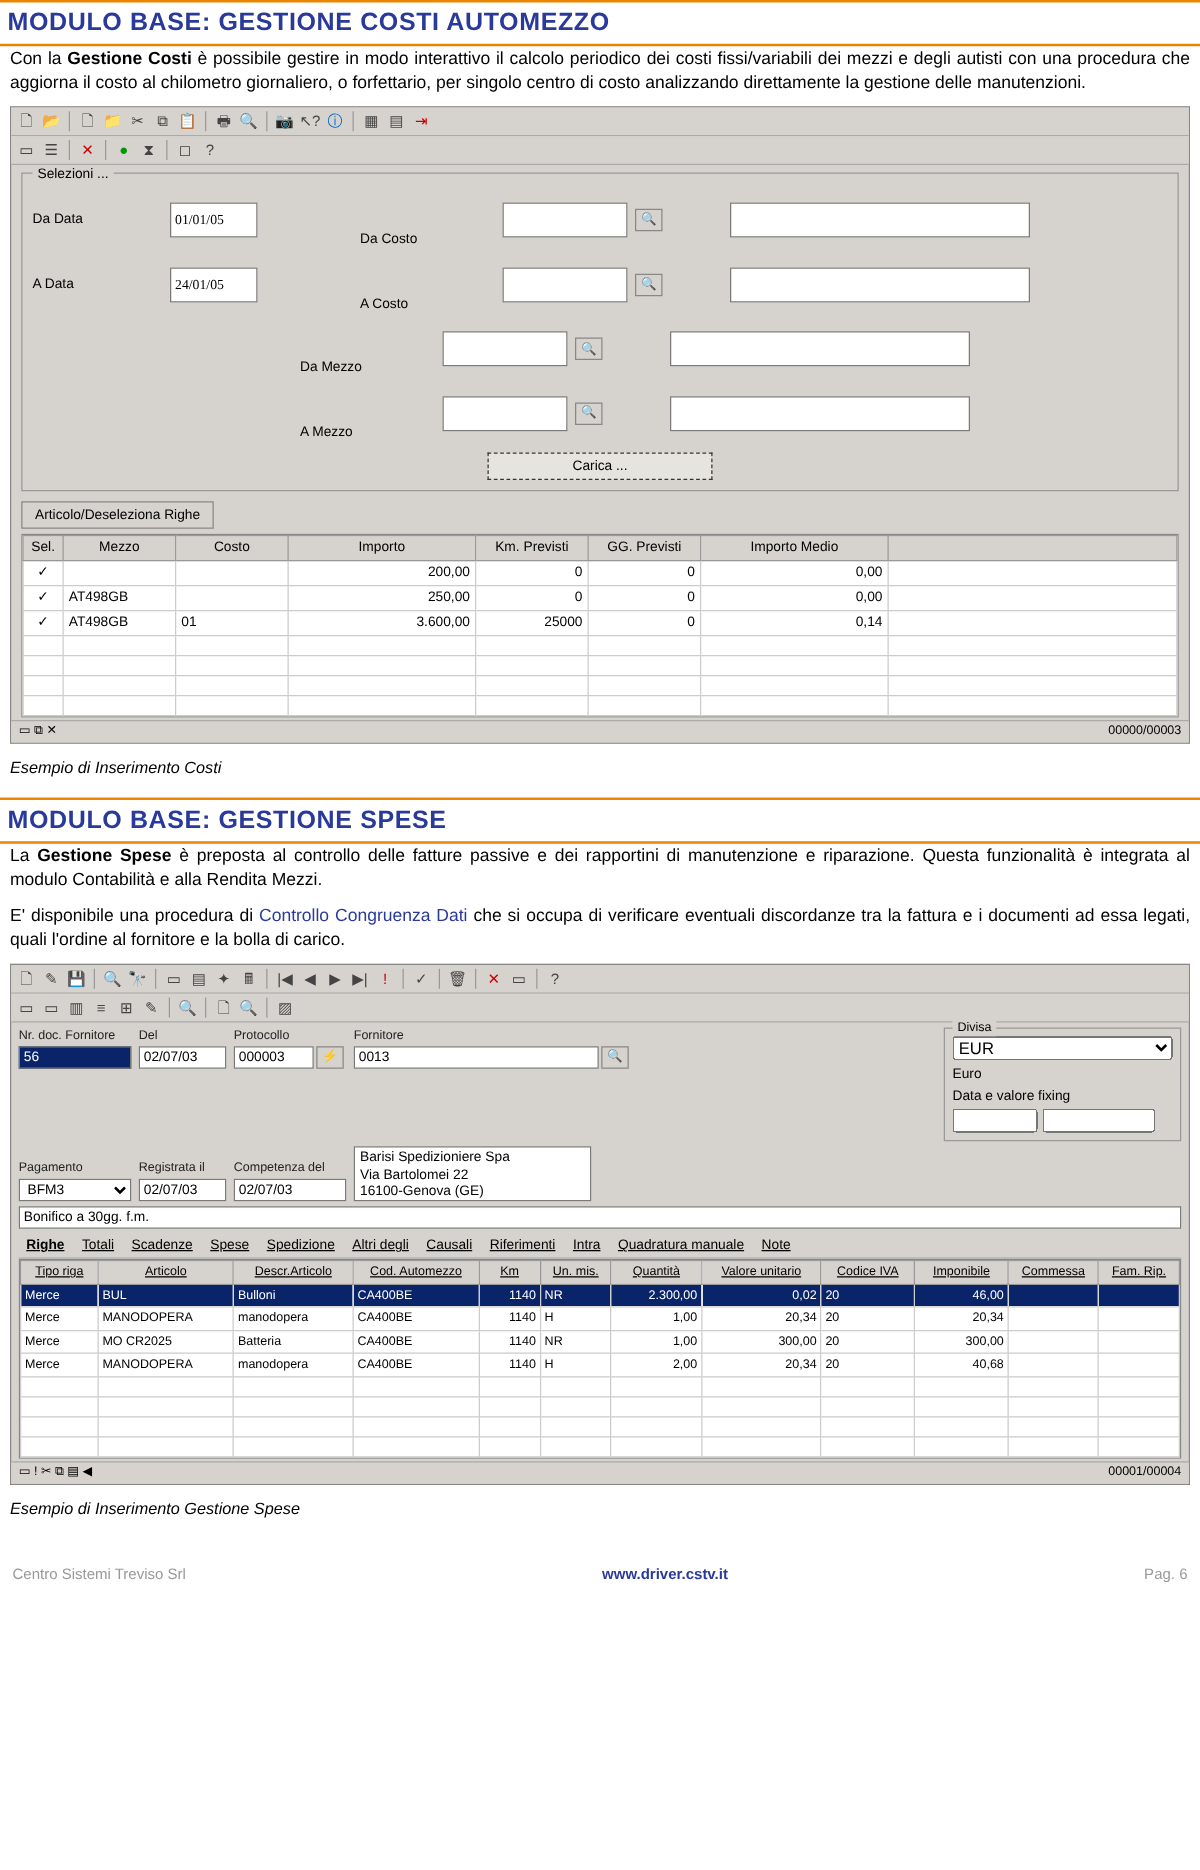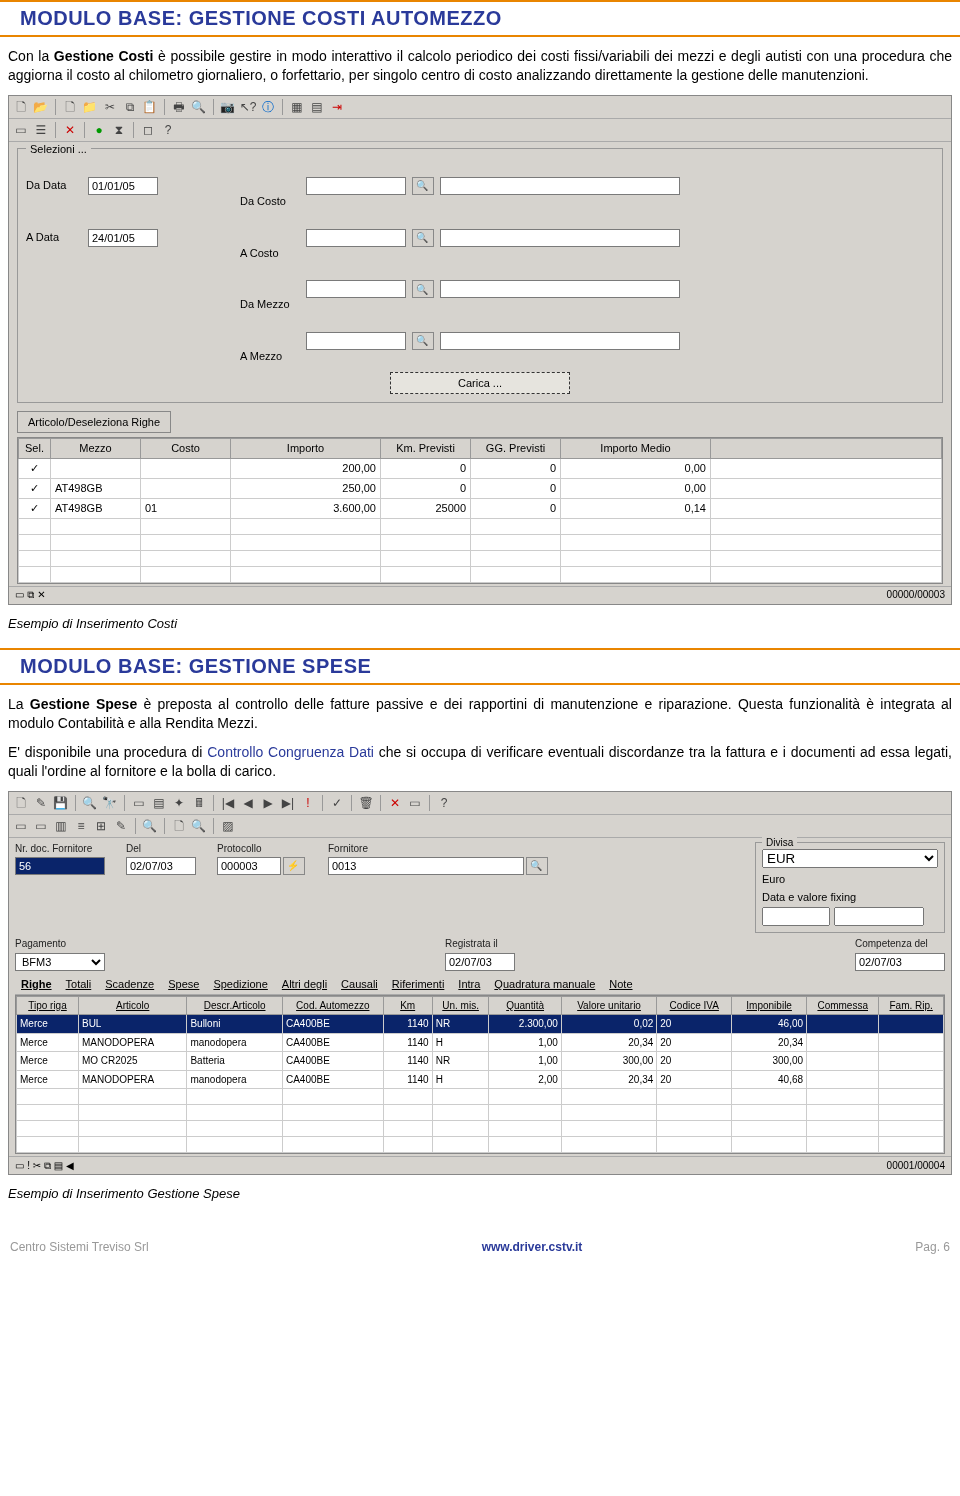--- a/index.html
+++ b/index.html
@@ -8,22 +8,21 @@
     font-family: Arial, Helvetica, sans-serif;
     background: #fff;
     color: #000;
     font-size: 14px;
     line-height: 1.35;
     padding: 0 0 20px 0;
   }
   .section-title-bar {
     border-top: 2px solid #e98500;
     border-bottom: 2px solid #e98500;
-    padding: 3px 20px;
-    margin-bottom: 10px;
+    padding: 3px 6px;
   }
   .section-title-bar h1 {
     font-family: "Trebuchet MS", Arial, sans-serif;
     font-size: 20px;
     font-weight: bold;
     color: #2a3a9a;
     letter-spacing: 0.5px;
   }
   .body-text {
     padding: 0 8px 10px 8px;
@@ -89,26 +88,27 @@
   }
   .sel-row {
     display: flex;
     align-items: center;
     gap: 6px;
     margin-bottom: 6px;
   }
   .sel-row .lab { width: 56px; font-size: 11px; }
   .sel-row .lab2 { width: 60px; font-size: 11px; margin-left: 76px; margin-top: 31px; }
   .sel-row input.txt {
-    height: 18px;
+    height: 28px;
     border: 1px solid #7a7a7a;
     background: #fff;
     font-size: 11px;
     padding: 0 3px;
-    font-family: Liberation Sans, sans-serif;
+    font-family: Liberation Serif, serif;
+    margin-left: 48px;
   }
   .sel-row input.w70 { width: 70px; }
   .sel-row input.w100 { width: 100px; }
   .sel-row input.w200 { width: 240px; }
   .lookup {
     width: 22px; height: 18px;
     border: 1px solid #888;
     background: #d6d3ce;
     display: inline-flex; align-items: center; justify-content: center;
     font-size: 10px;
@@ -166,24 +166,23 @@
     border-top: 1px solid #aaa;
     font-size: 10px;
     background: #d6d3ce;
     height: 18px;
   }
 
   
   .win2-body { padding: 4px 6px 2px 6px; }
   .hdr-row {
     display: flex;
-    gap: 21px;
+    gap: 6px;
     margin-bottom: 4px;
     align-items: flex-start;
-    justify-content: space-between;
   }
   .hdr-col { display: flex; flex-direction: column; gap: 2px; }
   .hdr-col .fl { font-size: 10px; color: #222; }
   .hdr-col input.txt, .hdr-col .txtbox {
     height: 18px;
     border: 1px solid #7a7a7a;
     background: #fff;
     font-size: 11px;
     padding: 0 3px;
     font-family: Tahoma, Arial, sans-serif;
@@ -566,22 +565,30 @@
         </select>
       </div>
       <div class="hdr-col" style="width:70px">
         <span class="fl">Registrata il</span>
         <input class="txt" value="02/07/03" style="">
       </div>
       <div class="hdr-col" style="width:90px">
         <span class="fl">Competenza del</span>
         <input class="txt" value="02/07/03" style="">
       </div>
+      <div class="hdr-col">
+        <div class="fornitore-addr">Barisi Spedizioniere Spa
+Via Bartolomei 22
+16100-Genova (GE)</div>
+      </div>
     </div>
 
+    <div style="margin-top:4px">
+      <input class="txt" style="width: 100%; height: 18px; border: 1px solid rgb(122, 122, 122); background: rgb(255, 255, 255); font-size: 11px; padding: 0px 3px;" value="Bonifico a 30gg. f.m.">
+    </div>
 
     <div class="tabs" id="tabs2">
         <span class="tab sel">Righe</span>
         <span class="tab">Totali</span>
         <span class="tab">Scadenze</span>
         <span class="tab">Spese</span>
         <span class="tab">Spedizione</span>
         <span class="tab">Altri degli</span>
         <span class="tab">Causali</span>
         <span class="tab">Riferimenti</span>

